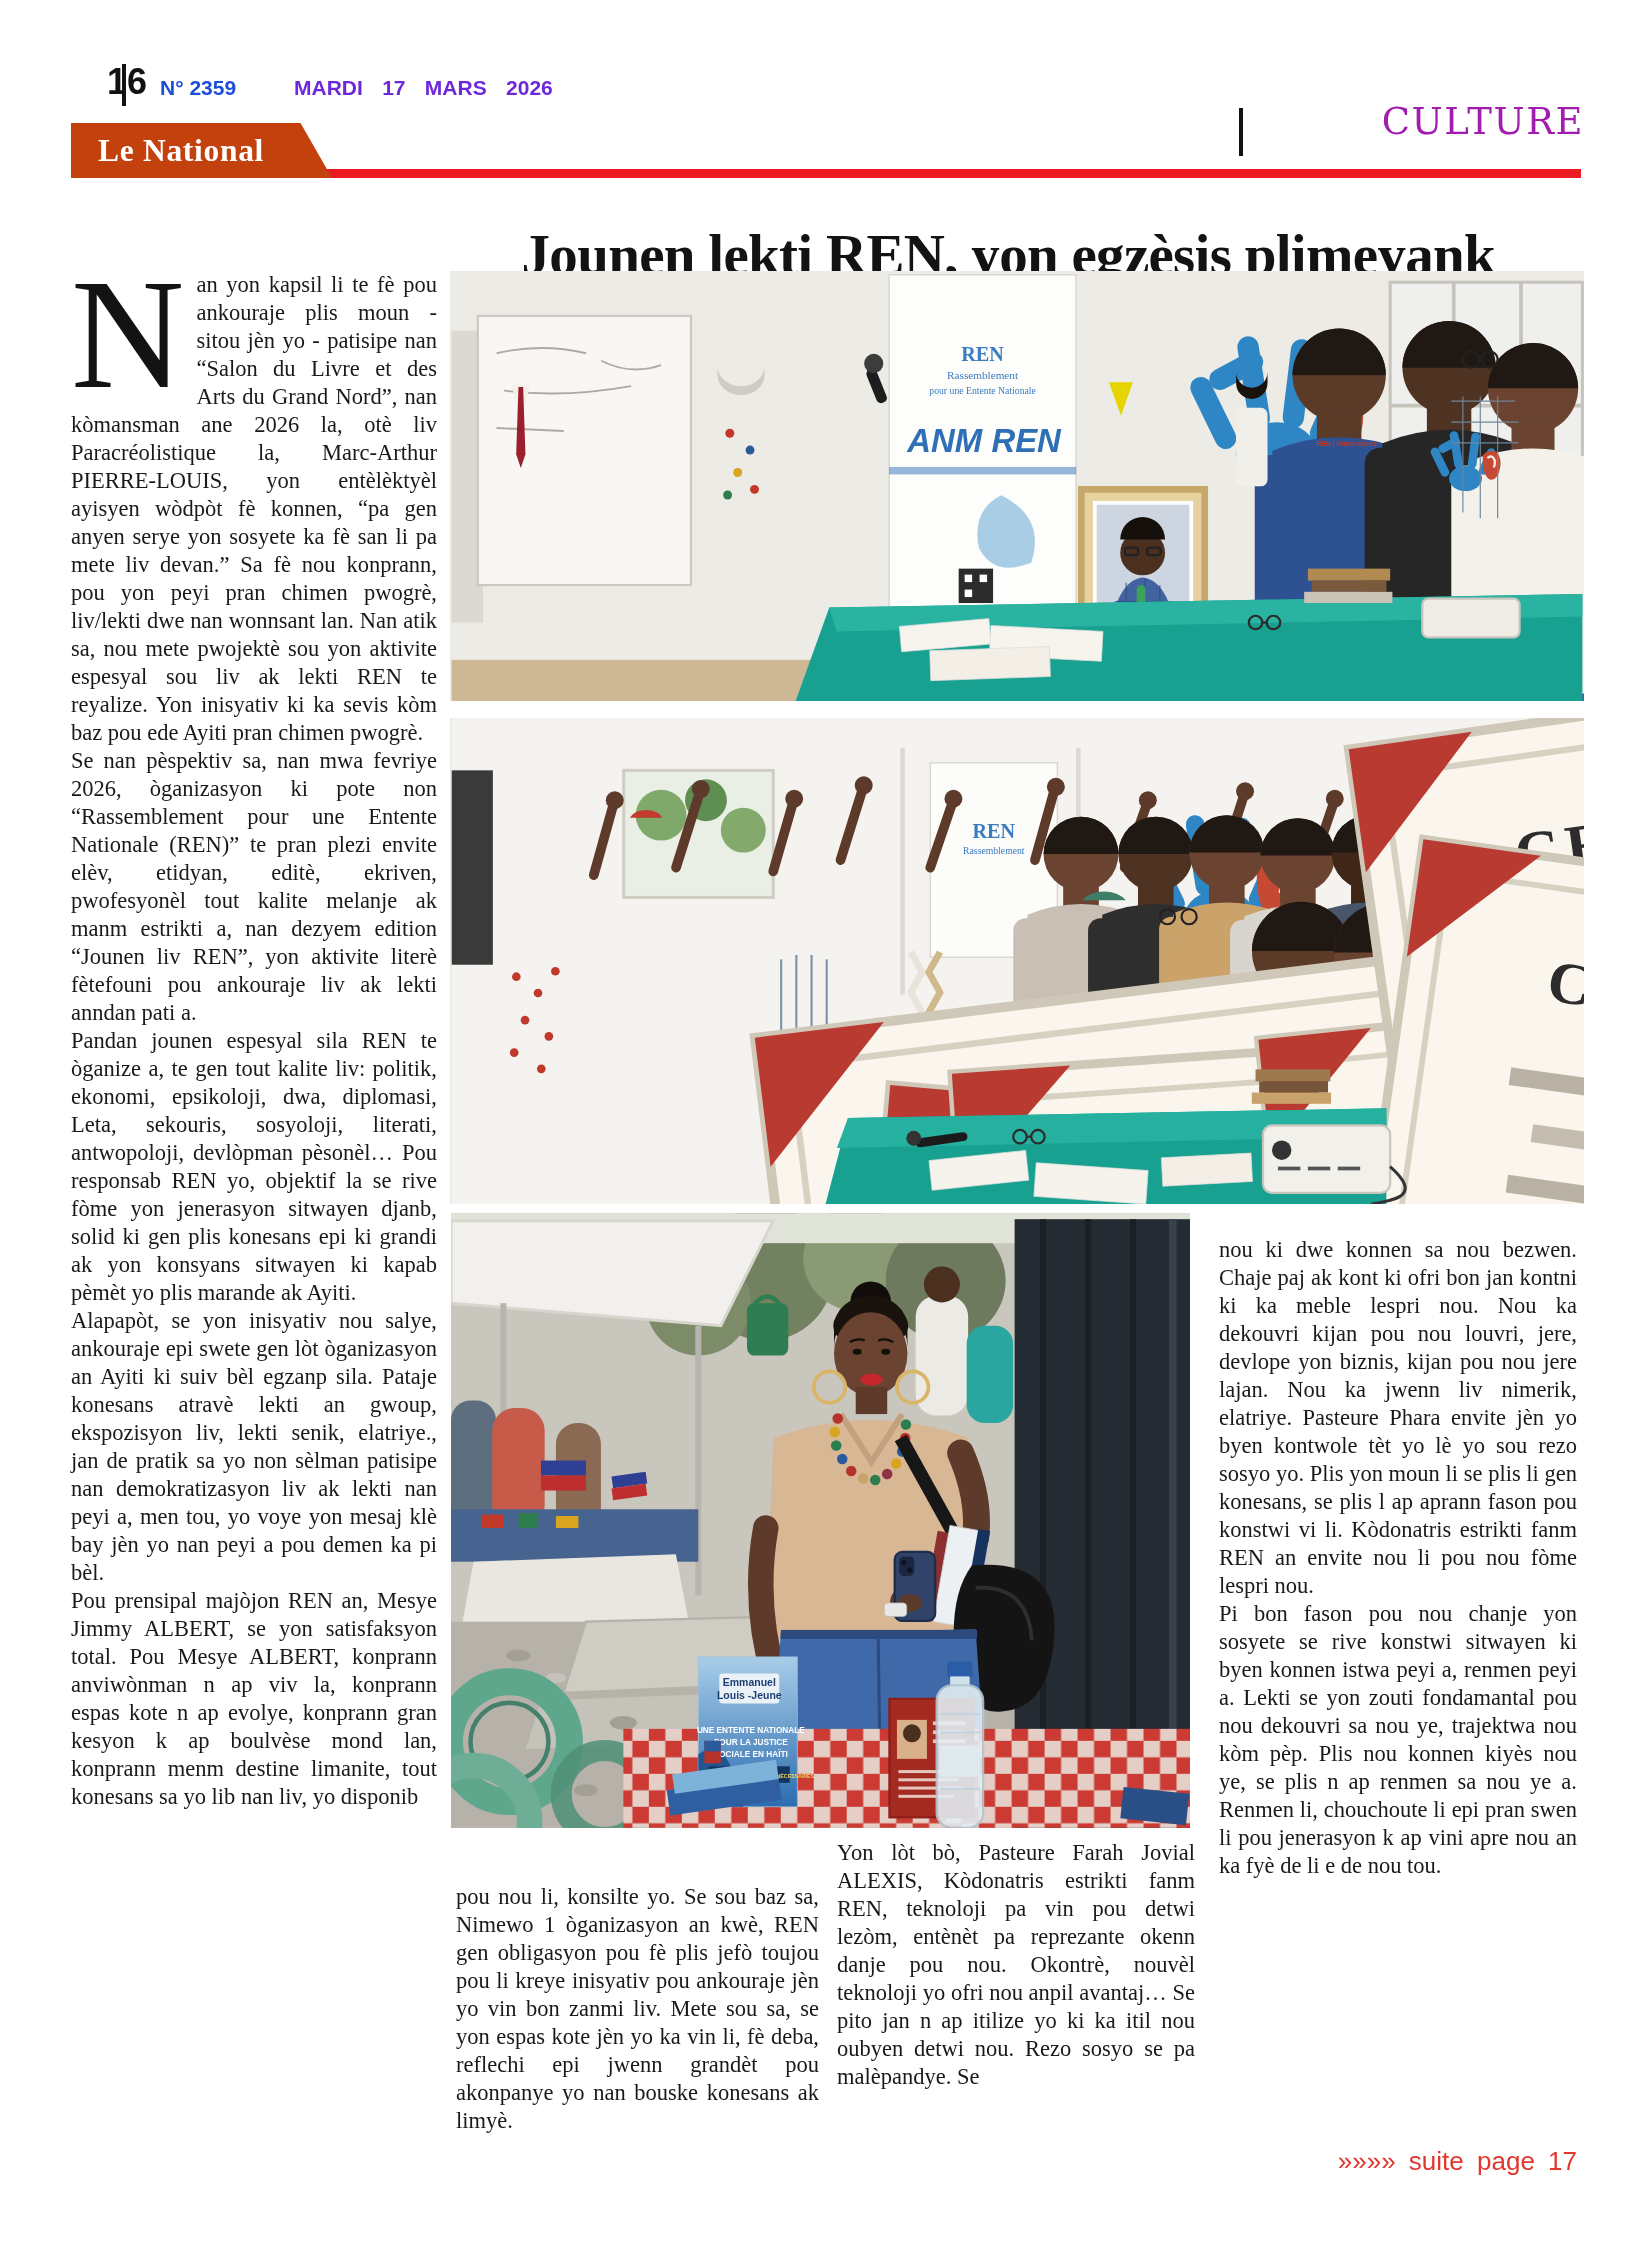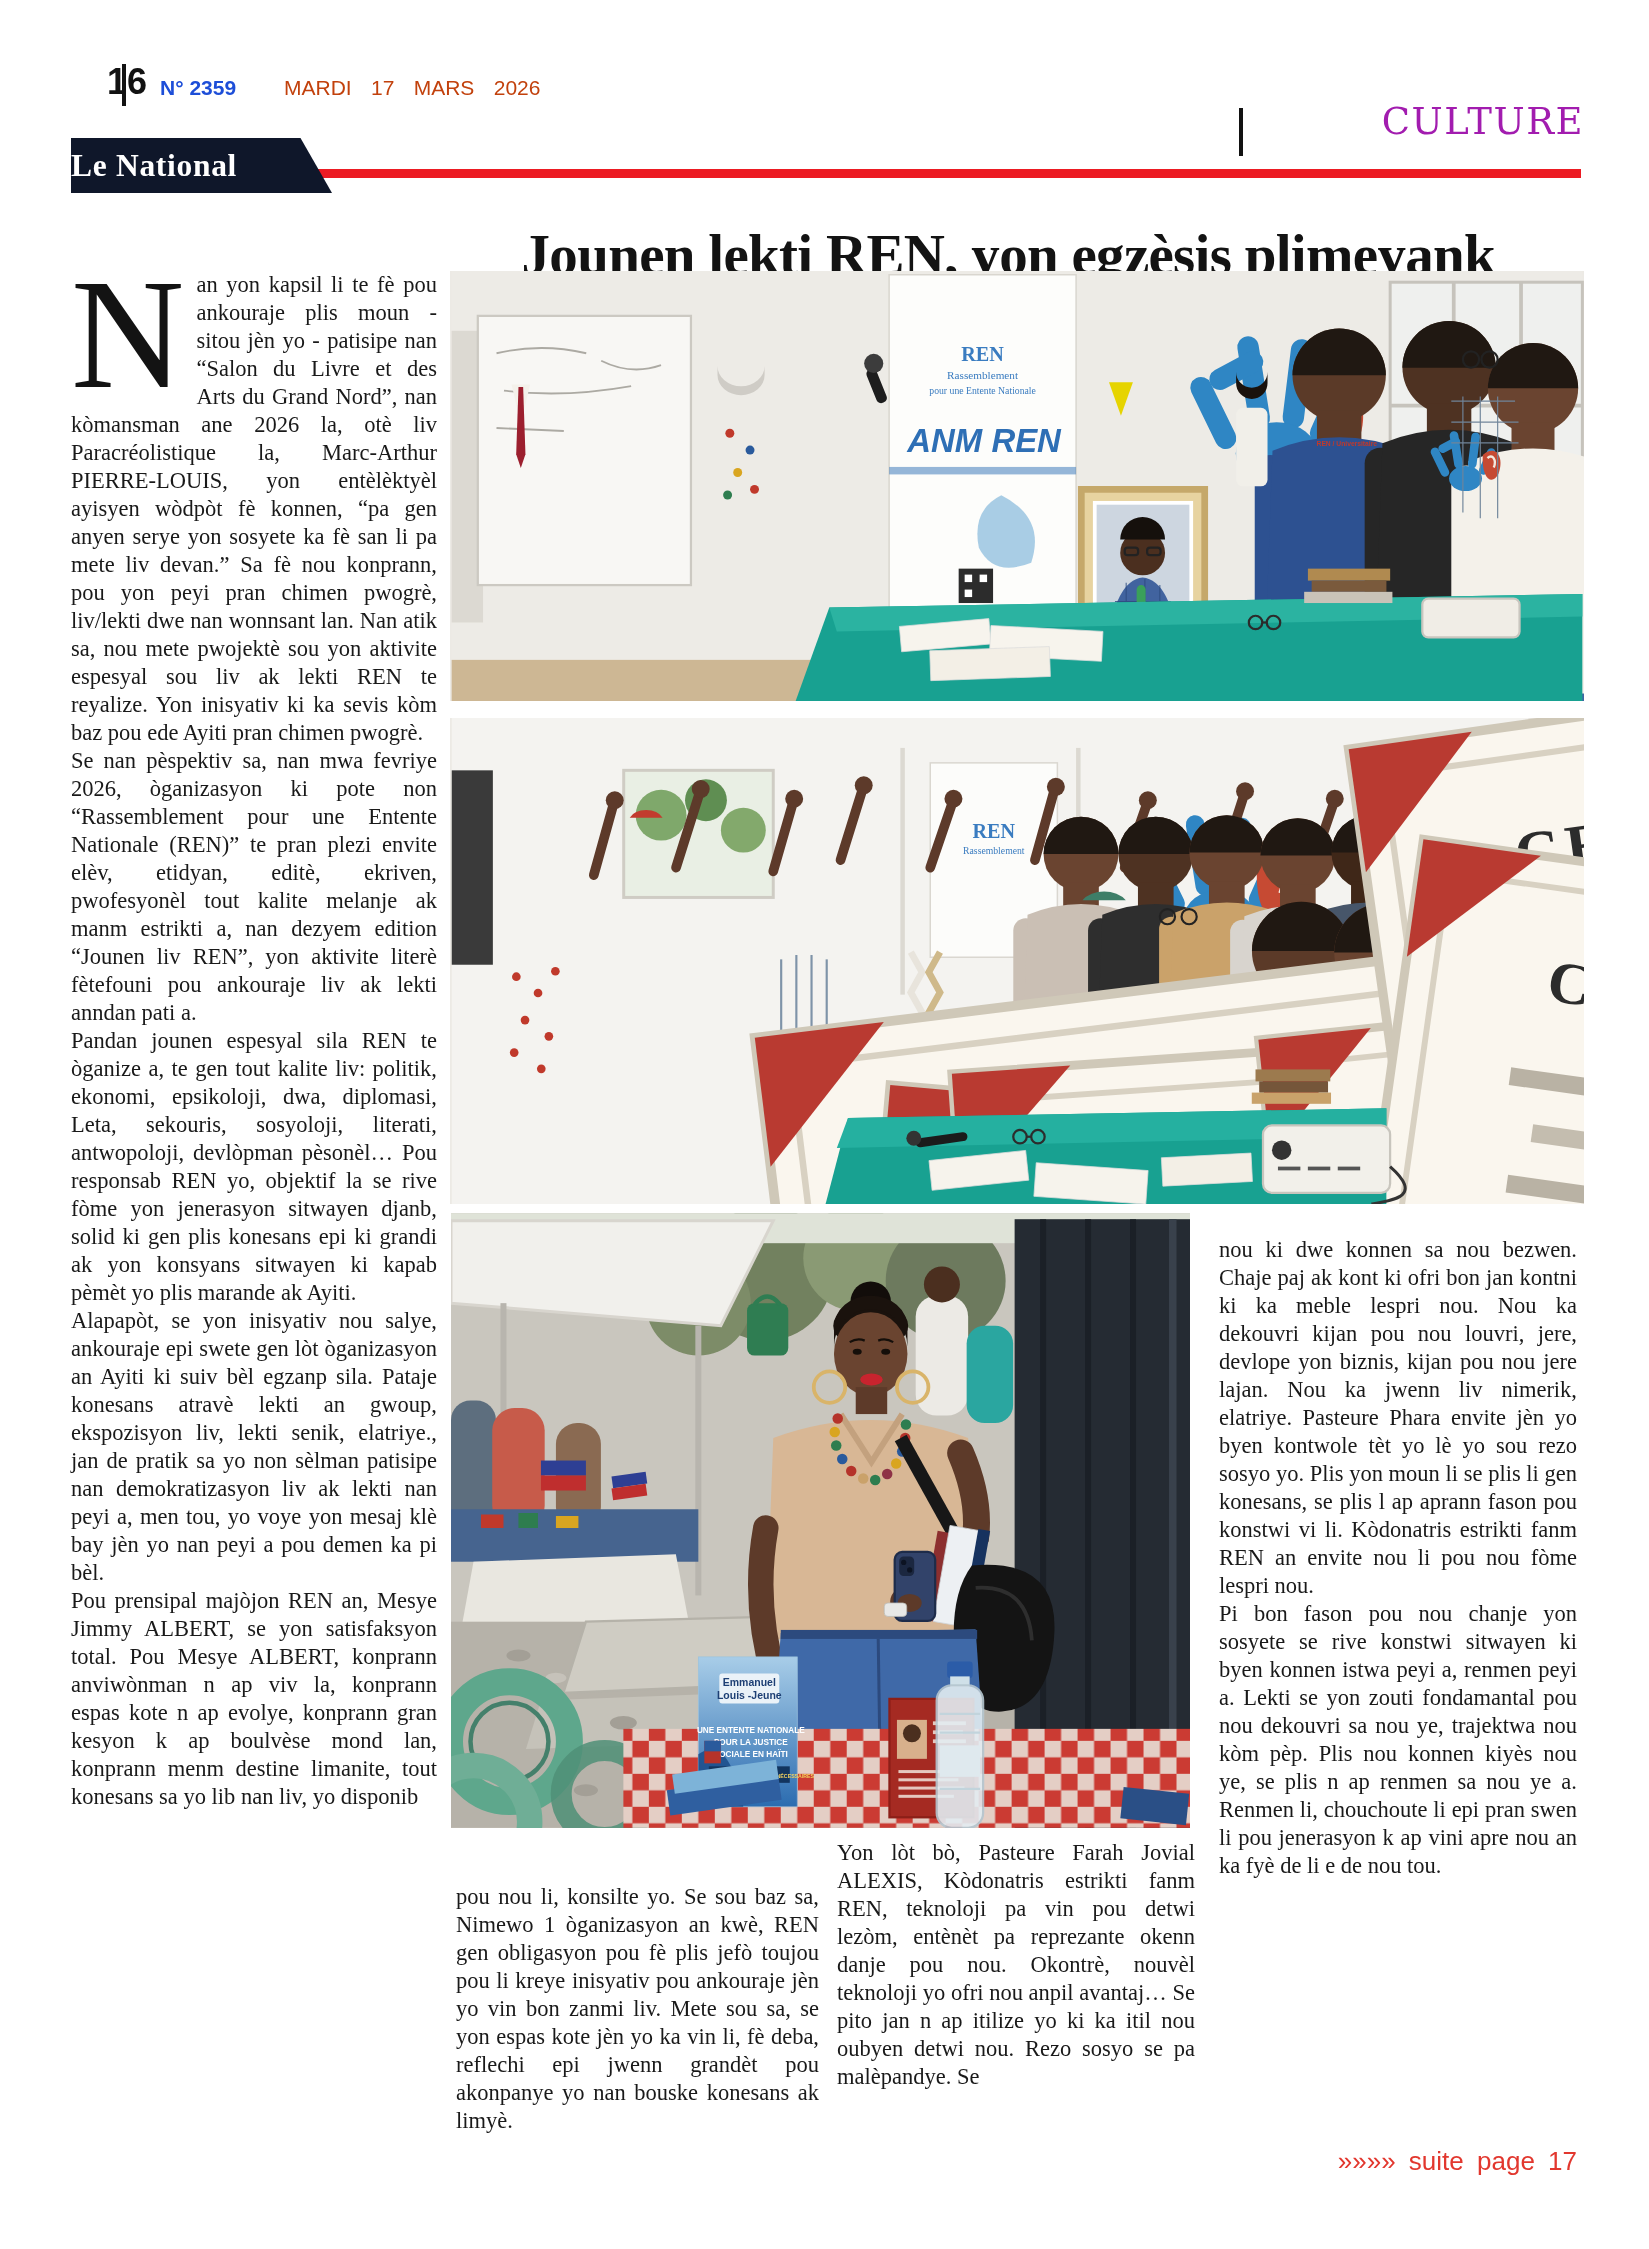--- a/index.html
+++ b/index.html
@@ -4,29 +4,29 @@
 <style>
   html,body{margin:0;padding:0;background:#9a9a9a;}
   .page{position:relative;width:1650px;height:2250px;background:#ffffff;overflow:hidden;
         font-family:"Liberation Serif",serif;color:#161616;}
   
   .pagenum{position:absolute;left:72px;top:61px;font-family:"Liberation Sans",sans-serif;
            font-weight:bold;font-size:36px;color:#121212;margin-left:35px;}
   .pagenum-bar{position:absolute;left:122px;top:64px;width:3.7px;height:42px;background:#121212;}
   .issue{position:absolute;left:160px;top:76px;font-family:"Liberation Sans",sans-serif;
          font-weight:bold;font-size:21px;color:#1d4ed8;}
-  .pubdate{position:absolute;left:284px;top:76px;font-family:"Liberation Sans",sans-serif;
-           font-weight:normal;font-size:21px;color:#c2410c;word-spacing:13.5px;}
+  .pubdate{position:absolute;left:294px;top:76px;font-family:"Liberation Sans",sans-serif;
+           font-weight:bold;font-size:21px;color:#6d28d9;word-spacing:13.5px;}
   .section-bar{position:absolute;left:1239px;top:108px;width:3.7px;height:48px;background:#121212;}
   .section-label{position:absolute;right:66px;top:100px;font-family:"DejaVu Serif",serif;
                  font-weight:normal;font-size:37px;letter-spacing:1.5px;color:#a21caf;}
   .red-line{position:absolute;left:71px;top:169px;width:1510px;height:9px;background:#ec1b23;}
-  .brand-banner{position:absolute;left:71px;top:138px;width:261px;height:55px;background:#0f172a;
+  .brand-banner{position:absolute;left:71px;top:123px;width:261px;height:55px;background:#c2410c;
                 clip-path:polygon(0 0,calc(100% - 31.5px) 0,100% 100%,0 100%);
-                display:flex;align-items:center;box-sizing:border-box;}
+                display:flex;align-items:center;box-sizing:border-box;padding-left:27px;}
   .brand-banner span{color:#ffffff;font-weight:bold;font-size:31.5px;letter-spacing:0.7px;}
   
   .headline{position:absolute;left:70px;top:184px;width:1425px;font-weight:bold;font-size:57px;
             letter-spacing:-0.7px;color:#131313;text-align:right;}
   
   .bodycol{position:absolute;font-size:22.5px;line-height:28px;text-align:justify;color:#191919;}
   .bodycol p{margin:0;}
   .dropcap{float:left;font-size:157px;line-height:114px;padding:6px 12px 0 0;color:#131313;}
   .col1{left:71px;top:271px;width:366px;}
   .col2{left:456px;top:1839px;width:363px;margin-top:44px;}

